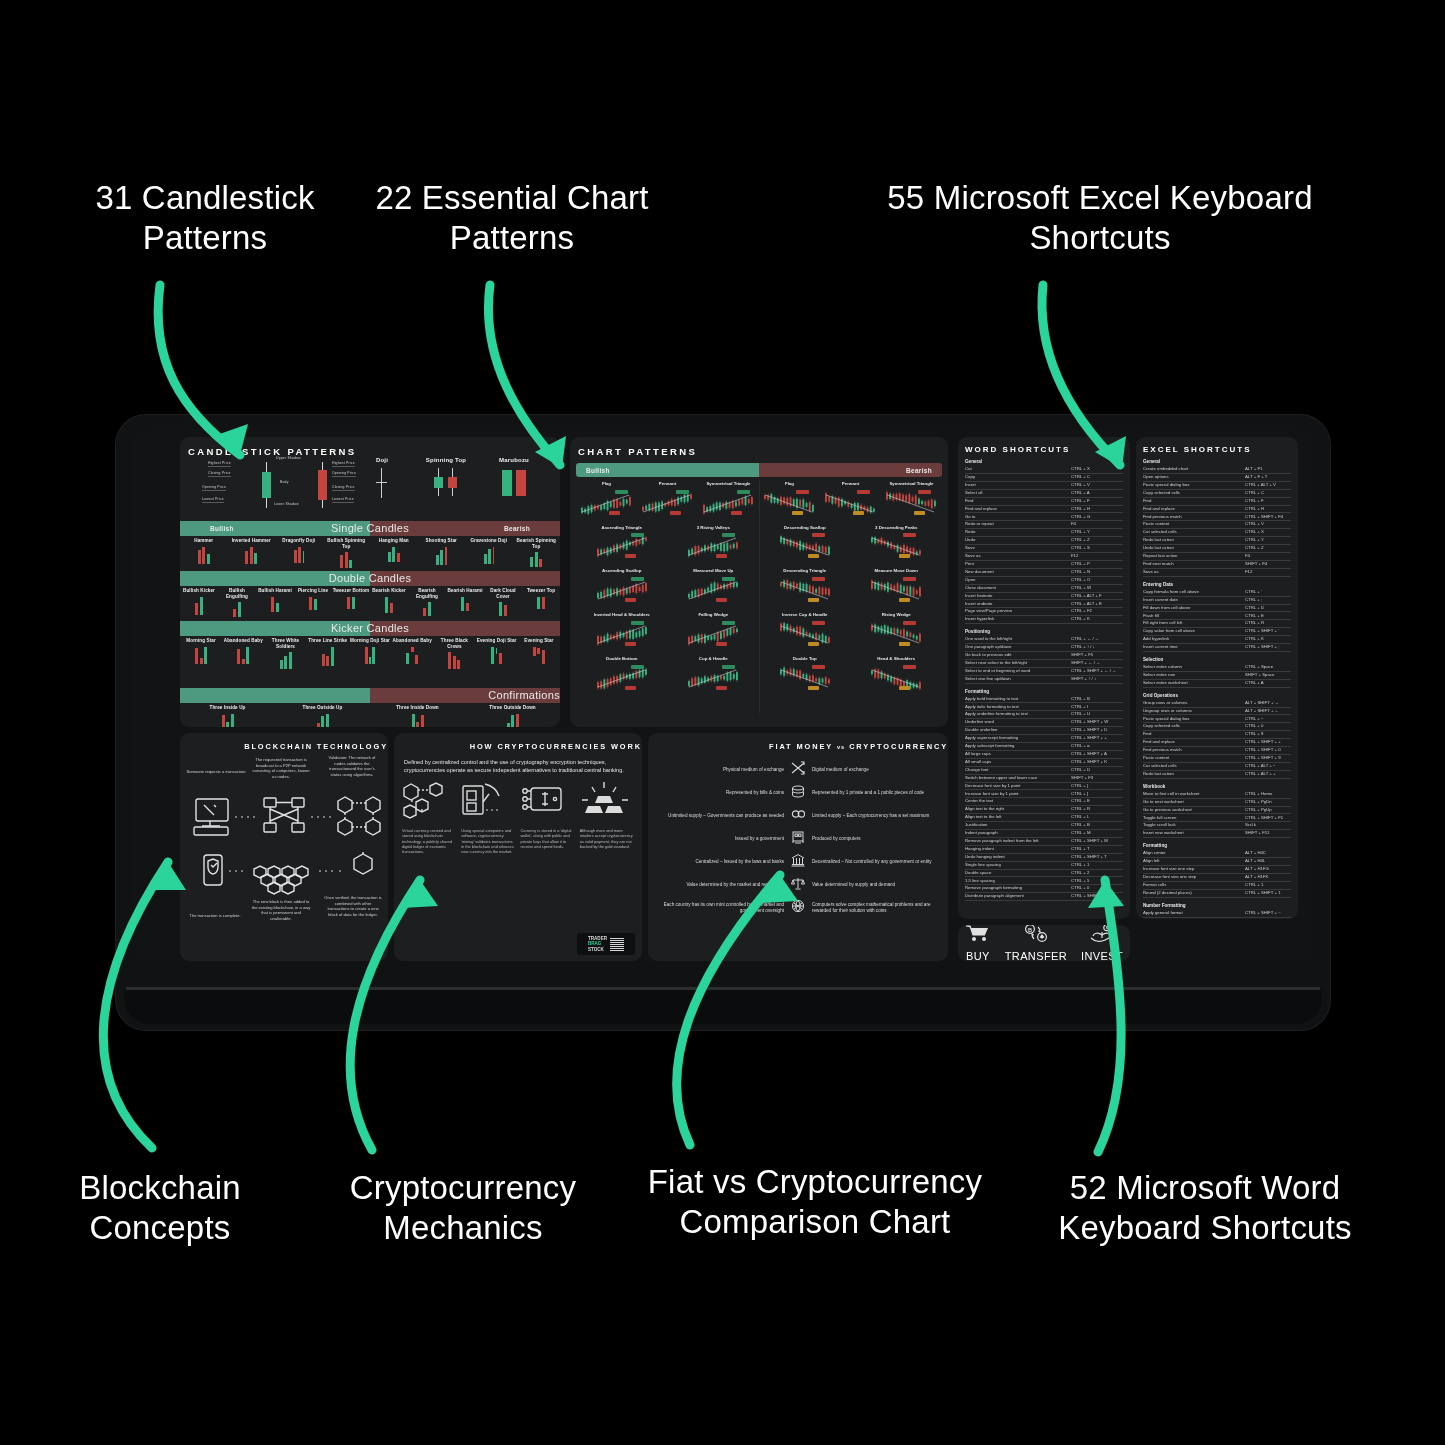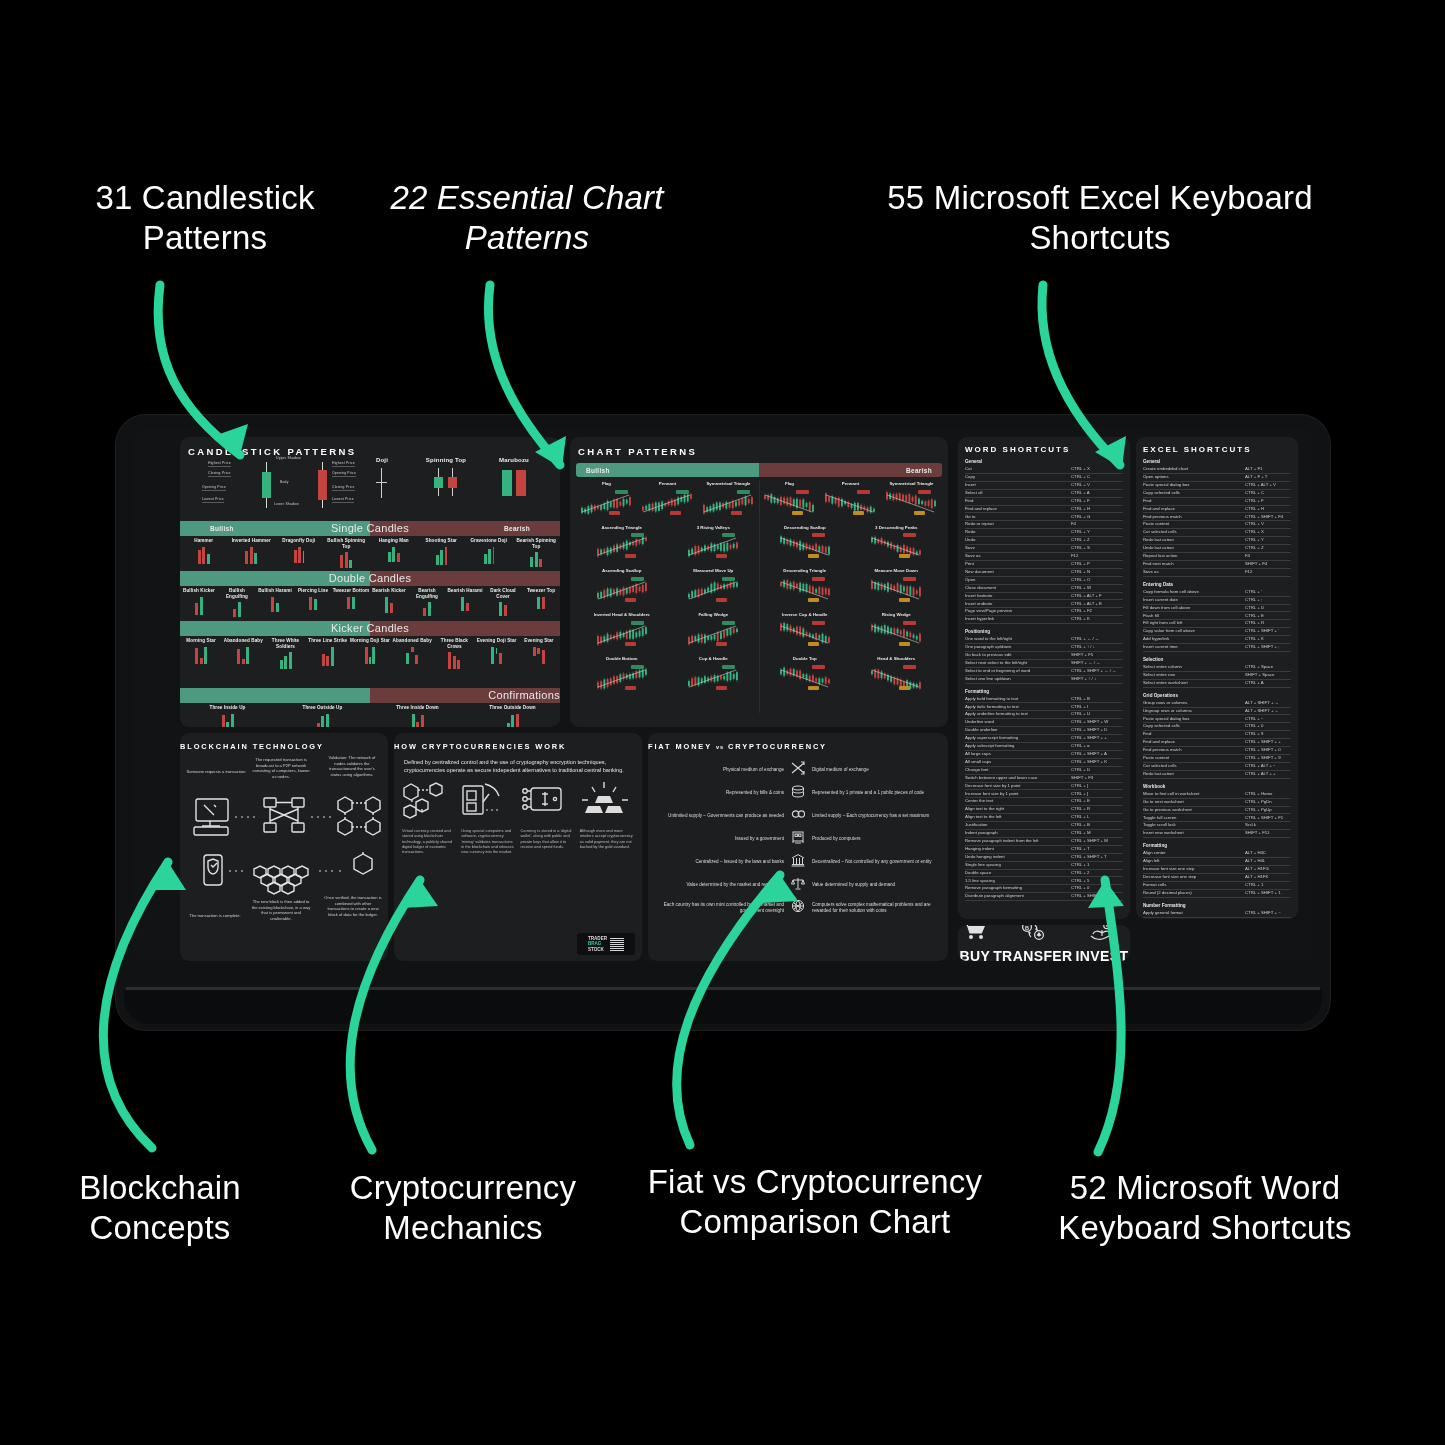--- a/index.html
+++ b/index.html
@@ -79,53 +79,53 @@
   .sc-row .k{padding-right:4px;}
   .sc-row .v{white-space:nowrap;color:#cfcfcf;min-width:52px;}
   #excel .sc-row .v{min-width:46px;}
 
   
   #block{left:48px;top:304px;width:208px;height:228px;}
   #howcc{left:262px;top:304px;width:248px;height:228px;}
   #fiat{left:516px;top:304px;width:300px;height:228px;}
   #btn3{left:826px;top:496px;width:172px;height:36px;background:#1d1e20;}
 
-  .ip-title{font-size:7.4px;letter-spacing:1.9px;font-weight:700;text-align:left;
+  .ip-title{font-size:7.4px;letter-spacing:1.9px;font-weight:700;text-align:right;
             color:#fff;margin:9px 0 7px;}
   .bp{font-size:4.1px;color:#cfcfcf;line-height:1.35;text-align:center;}
   .bc{position:absolute;}
 
   .cc-lead{font-size:5.6px;color:#e4e4e4;line-height:1.45;padding:0 10px;}
   .cc-cols{display:flex;padding:6px 8px 0;gap:5px;}
   .cc-col{flex:1;text-align:left;}
   .cc-col .cct{font-size:3.9px;color:#bdbdbd;line-height:1.35;margin-top:4px;}
 
   .fiat-row{display:flex;align-items:center;padding:2.5px 9px;}
   .fiat-l{flex:1;text-align:right;font-size:4.6px;color:#ddd;line-height:1.3;padding-right:6px;}
   .fiat-r{flex:1;text-align:left;font-size:4.6px;color:#ddd;line-height:1.3;padding-left:6px;}
   .fiat-i{width:16px;text-align:center;color:#d5d5d5;}
 
   .btn3row{display:flex;height:100%;align-items:center;justify-content:space-around;}
   .btn3item{text-align:center;}
-  .btn3item .bl{font-size:14px;font-weight:700;letter-spacing:.4px;color:#fff;margin-top:4px;}
+  .btn3item .bl{font-size:11px;font-weight:400;letter-spacing:.4px;color:#fff;margin-top:4px;}
 
   .brandbox{position:absolute;right:7px;bottom:6px;width:52px;height:22px;
             background:#0e0f10;border-radius:3px;display:flex;align-items:center;
             justify-content:center;gap:3px;padding:0 3px;}
   .brandtxt{font-size:4.6px;font-weight:700;line-height:1.15;color:#d8d8d8;text-align:left;}
   .brandtxt .g{color:#2bd69b;}
   .qr{width:14px;height:14px;background:
       repeating-linear-gradient(0deg,#d8d8d8 0 1px,#0e0f10 1px 2px),
       repeating-linear-gradient(90deg,#d8d8d8 0 1px,transparent 1px 2px);}
 </style>
 </head>
 <body>
 
 <div class="callout c-top" style="left:40px;top:178px;width:330px;">31  Candlestick Patterns</div>
-<div class="callout c-top" style="left:382px;top:178px;width:290px;font-style:italic;">22 Essential Chart Patterns</div>
+<div class="callout c-top" style="left:367px;top:178px;width:290px;">22 Essential Chart Patterns</div>
 <div class="callout c-top" style="left:880px;top:178px;width:440px;">55 Microsoft Excel Keyboard Shortcuts</div>
 
 <div class="callout c-bot" style="left:35px;top:1168px;width:250px;">Blockchain Concepts</div>
 <div class="callout c-bot" style="left:318px;top:1168px;width:290px;">Cryptocurrency Mechanics</div>
 <div class="callout c-bot" style="left:640px;top:1162px;width:350px;">Fiat vs Cryptocurrency Comparison Chart</div>
 <div class="callout c-bot" style="left:1020px;top:1168px;width:370px;">52 Microsoft Word Keyboard Shortcuts</div>
 
 <svg id="arrows" viewBox="0 0 1445 1445">
   <g fill="none" stroke="#2ad49a" stroke-width="9" stroke-linecap="round">
     <path d="M160,285 C150,360 180,410 240,455"></path>

